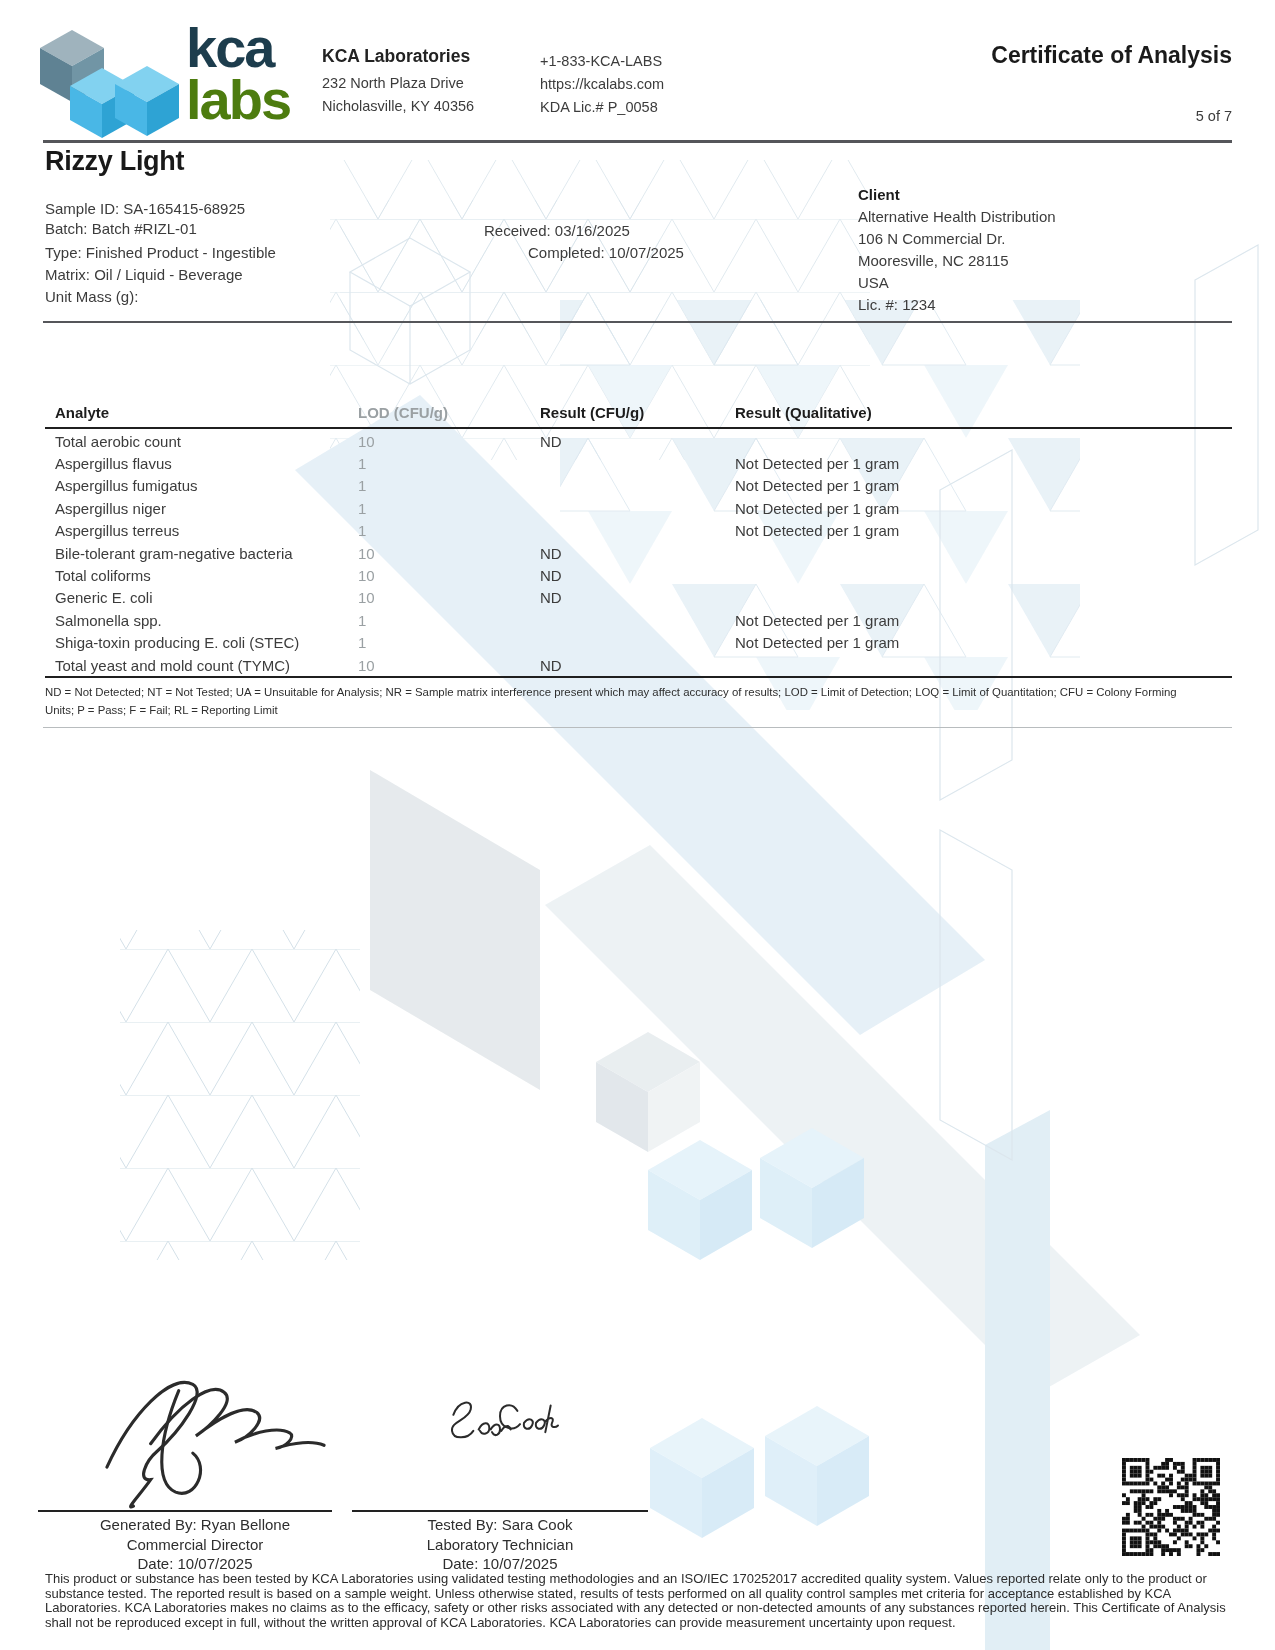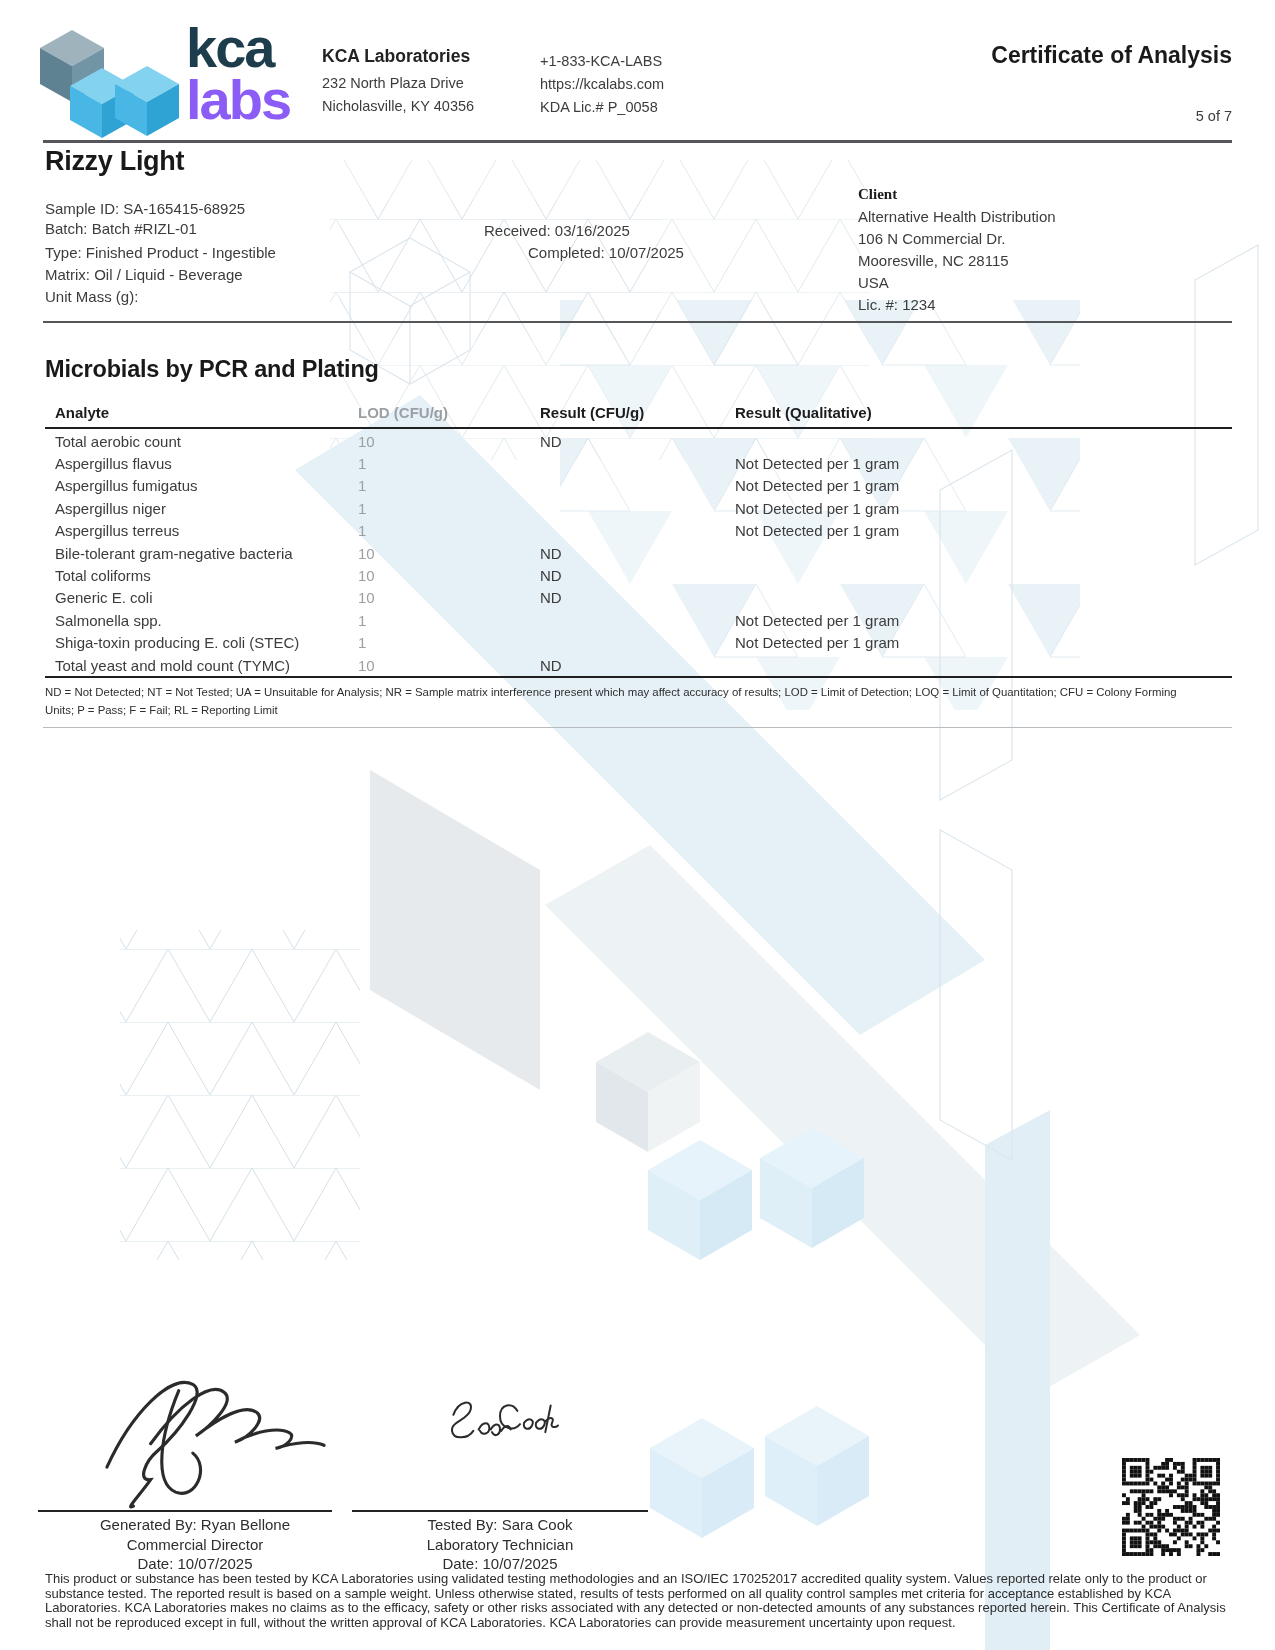--- a/index.html
+++ b/index.html
@@ -8,42 +8,42 @@
     font-family:"Liberation Sans", sans-serif;color:#3c3c3c;overflow:hidden;
   }
   .abs{position:absolute;}
   .watermark{position:absolute;left:0;top:0;z-index:0;}
   .content{position:absolute;left:0;top:0;width:1275px;height:1650px;z-index:1;}
 
   
   .logo-svg{left:40px;top:28px;}
   .wordmark{left:186px;top:22px;font-weight:bold;font-size:56px;letter-spacing:-2px;line-height:52px;}
   .wm-kca{display:block;color:#1d3d4d;}
-  .wm-labs{display:block;color:#8b5cf6;}
+  .wm-labs{display:block;color:#4d7c0f;}
   .lab-name{left:322px;top:46px;font-size:17.5px;font-weight:bold;color:#222;}
   .lab-line{font-size:14.5px;color:#3c3c3c;}
   .lab-addr1{left:322px;top:75px;}
   .lab-addr2{left:322px;top:98px;}
   .contact1{left:540px;top:53px;}
   .contact2{left:540px;top:76px;}
   .contact3{left:540px;top:99px;}
   .coa-title{right:43px;top:42px;font-size:23px;font-weight:bold;color:#1a1a1a;}
   .page-num{right:43px;top:108px;font-size:14.5px;}
   .rule{left:43px;right:43px;background:#55565a;}
   .rule1{top:140px;height:2.5px;}
   .rule2{top:321px;height:2px;}
   .rule3{top:727px;height:1px;background:#b8bcbe;}
 
   
   .product{left:45px;top:146px;font-size:27px;font-weight:bold;color:#191919;letter-spacing:-0.3px;}
   .sline{left:45px;font-size:15px;}
   .s1{top:200px;}.s2{top:220px;}.s3{top:244px;}.s4{top:266px;}.s5{top:288px;}
   .received{left:484px;top:222px;font-size:15px;}
   .completed{left:484px;top:244px;font-size:15px;margin-left:44px;}
-  .client-h{left:858px;top:186px;font-size:15px;font-weight:bold;color:#1c1c1c;font-family:Liberation Serif, serif;}
+  .client-h{left:858px;top:186px;font-size:15px;font-weight:bold;color:#1c1c1c;}
   .cline{left:858px;font-size:15px;text-align:right;}
   .c1{top:208px;}.c2{top:230px;}.c3{top:252px;}.c4{top:274px;}.c5{top:296px;}
 
   
   .sec-title{left:45px;top:356px;font-size:23.5px;font-weight:bold;color:#191919;letter-spacing:-0.2px;}
   .thead{left:45px;right:43px;top:404px;display:grid;grid-template-columns:313px 182px 195px 1fr;
          font-size:15px;font-weight:bold;color:#1c1c1c;}
   .thead .hcell:first-child{padding-left:10px;}
   .thead .lodh{color:#9aa0a3;}
   .thead-line{left:45px;right:43px;top:427px;height:2px;background:#1f1f1f;}
@@ -171,21 +171,20 @@
   <div class="abs completed">Completed: 10/07/2025</div>
 
   <div class="abs client-h">Client</div>
   <div class="abs cline c1">Alternative Health Distribution</div>
   <div class="abs cline c2">106 N Commercial Dr.</div>
   <div class="abs cline c3">Mooresville, NC 28115</div>
   <div class="abs cline c4">USA</div>
   <div class="abs cline c5">Lic. #: 1234</div>
   <div class="abs rule rule2"></div>
 
-  <div class="abs sec-title">Microbials by PCR and Plating</div>
   <div class="abs thead">
     <span class="hcell">Analyte</span>
     <span class="hcell lodh">LOD (CFU/g)</span>
     <span class="hcell">Result (CFU/g)</span>
     <span class="hcell">Result (Qualitative)</span>
   </div>
   <div class="abs thead-line"></div>
   <div class="abs tbody">
       <div class="trow">
         <span class="tcell analyte">Total aerobic count</span>

